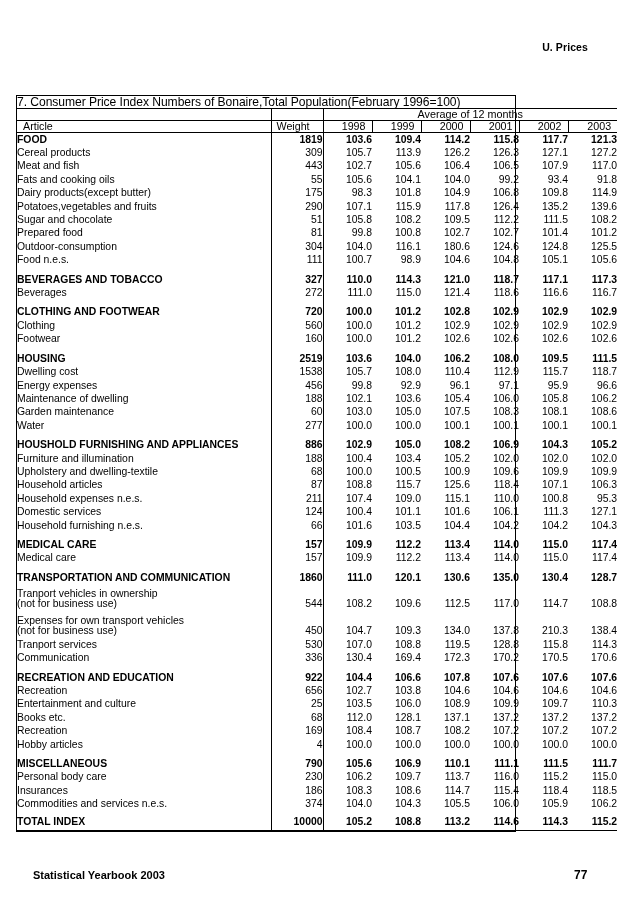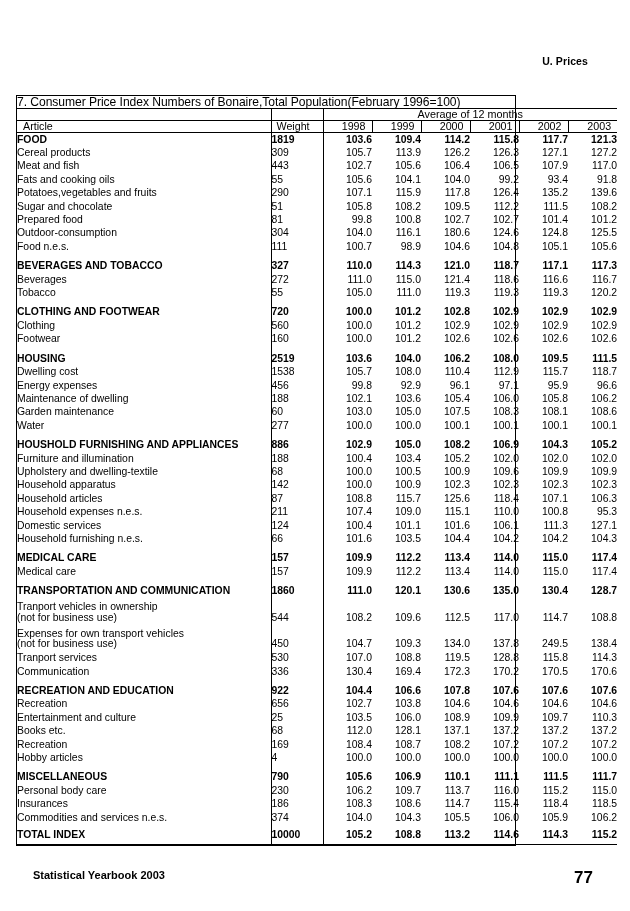--- a/index.html
+++ b/index.html
@@ -17,21 +17,21 @@
   }
   .page {
     position: absolute;
     left: 0; top: 0;
     width: 630px;
     height: 911px;
   }
   .running-head {
     position: absolute;
     right: 42px;
-    top: 55px;
+    top: 41px;
     font-size: 10.5px;
     font-weight: bold;
     letter-spacing: 0.1px;
   }
   .table-frame {
     position: absolute;
     left: 16px;
     top: 95px;
     width: 500px;
     border: 1.6px solid #000;
@@ -113,21 +113,21 @@
   tr.first-group td {
     padding-top: 2px;
   }
   td.art {
     text-align: left;
     padding-left: 6px;
     white-space: nowrap;
   }
   td.wt {
     border-left: 1.3px solid #000;
-    text-align: left;
+    text-align: right;
     padding-left: 5px;
   }
   td.val {
     text-align: right;
     padding-right: 6px;
   }
   td.val.first {
     border-left: 1.3px solid #000;
   }
   tr.total-row td {
@@ -151,21 +151,21 @@
     position: absolute;
     left: 33px;
     top: 869px;
     font-size: 11px;
     font-weight: bold;
   }
   .footer-right {
     position: absolute;
     left: 574px;
     top: 868px;
-    font-size: 17px;
+    font-size: 12px;
     font-weight: bold;
   }
 </style>
 </head>
 <body>
 
 <div class="page">
 
   <div class="running-head">U. Prices</div>
 
@@ -234,20 +234,30 @@
             <td class="art">Fats and cooking oils</td>
             <td class="wt">55</td>
             <td class="val first">105.6</td>
             <td class="val">104.1</td>
             <td class="val">104.0</td>
             <td class="val">99.2</td>
             <td class="val">93.4</td>
             <td class="val">91.8</td>
           </tr>
           <tr class="data-row">
+            <td class="art">Dairy products(except butter)</td>
+            <td class="wt">175</td>
+            <td class="val first">98.3</td>
+            <td class="val">101.8</td>
+            <td class="val">104.9</td>
+            <td class="val">106.8</td>
+            <td class="val">109.8</td>
+            <td class="val">114.9</td>
+          </tr>
+          <tr class="data-row">
             <td class="art">Potatoes,vegetables and fruits</td>
             <td class="wt">290</td>
             <td class="val first">107.1</td>
             <td class="val">115.9</td>
             <td class="val">117.8</td>
             <td class="val">126.4</td>
             <td class="val">135.2</td>
             <td class="val">139.6</td>
           </tr>
           <tr class="data-row">
@@ -303,30 +313,20 @@
           <tr class="data-row">
             <td class="art">Beverages</td>
             <td class="wt">272</td>
             <td class="val first">111.0</td>
             <td class="val">115.0</td>
             <td class="val">121.4</td>
             <td class="val">118.6</td>
             <td class="val">116.6</td>
             <td class="val">116.7</td>
           </tr>
-          <tr class="data-row">
-            <td class="art">Tobacco</td>
-            <td class="wt">55</td>
-            <td class="val first">105.0</td>
-            <td class="val">111.0</td>
-            <td class="val">119.3</td>
-            <td class="val">119.3</td>
-            <td class="val">119.3</td>
-            <td class="val">120.2</td>
-          </tr>
           <tr class="data-row group-row">
             <td class="art">CLOTHING AND FOOTWEAR</td>
             <td class="wt">720</td>
             <td class="val first">100.0</td>
             <td class="val">101.2</td>
             <td class="val">102.8</td>
             <td class="val">102.9</td>
             <td class="val">102.9</td>
             <td class="val">102.9</td>
           </tr>
@@ -432,30 +432,20 @@
           </tr>
           <tr class="data-row">
             <td class="art">Upholstery and dwelling-textile</td>
             <td class="wt">68</td>
             <td class="val first">100.0</td>
             <td class="val">100.5</td>
             <td class="val">100.9</td>
             <td class="val">109.6</td>
             <td class="val">109.9</td>
             <td class="val">109.9</td>
-          </tr>
-          <tr class="data-row">
-            <td class="art">Household apparatus</td>
-            <td class="wt">142</td>
-            <td class="val first">100.0</td>
-            <td class="val">100.9</td>
-            <td class="val">102.3</td>
-            <td class="val">102.3</td>
-            <td class="val">102.3</td>
-            <td class="val">102.3</td>
           </tr>
           <tr class="data-row">
             <td class="art">Household articles</td>
             <td class="wt">87</td>
             <td class="val first">108.8</td>
             <td class="val">115.7</td>
             <td class="val">125.6</td>
             <td class="val">118.4</td>
             <td class="val">107.1</td>
             <td class="val">106.3</td>
@@ -550,21 +540,21 @@
             <td class="val"></td>
             <td class="val"></td>
           </tr>
           <tr class="data-row wrap-bottom">
             <td class="art">(not for business use)</td>
             <td class="wt">450</td>
             <td class="val first">104.7</td>
             <td class="val">109.3</td>
             <td class="val">134.0</td>
             <td class="val">137.8</td>
-            <td class="val">249.5</td>
+            <td class="val">210.3</td>
             <td class="val">138.4</td>
           </tr>
           <tr class="data-row">
             <td class="art">Tranport services</td>
             <td class="wt">530</td>
             <td class="val first">107.0</td>
             <td class="val">108.8</td>
             <td class="val">119.5</td>
             <td class="val">128.8</td>
             <td class="val">115.8</td>

